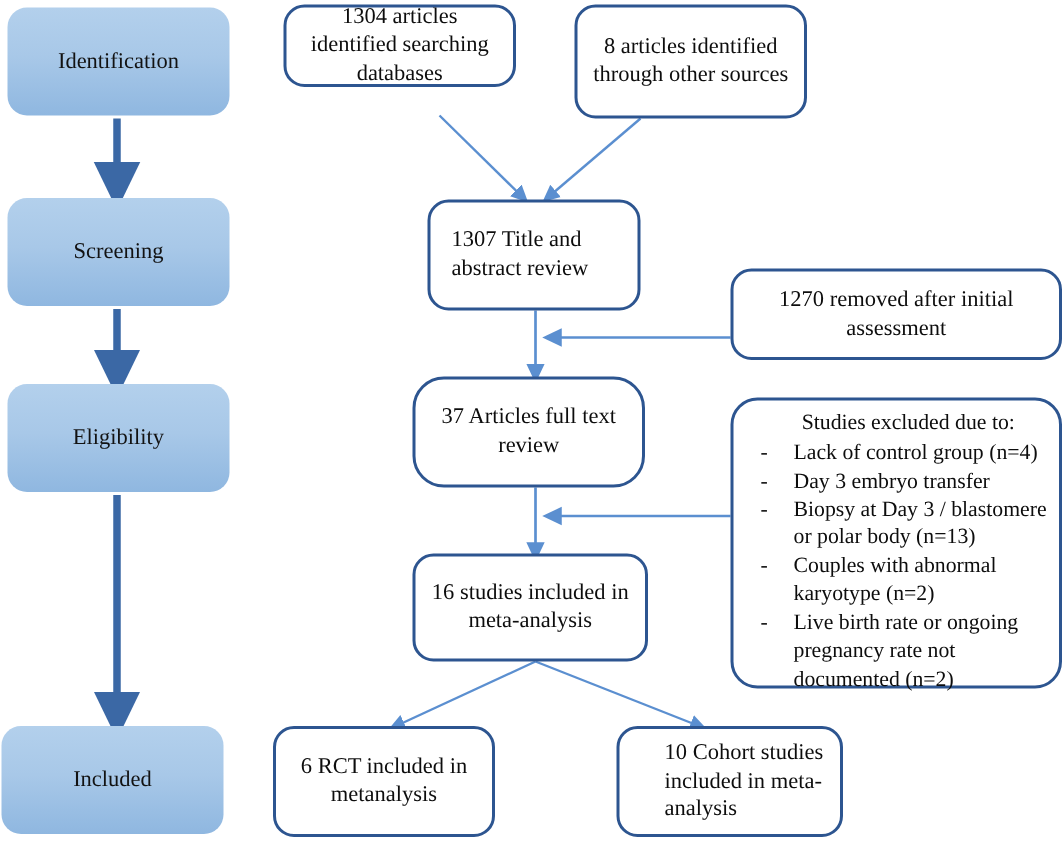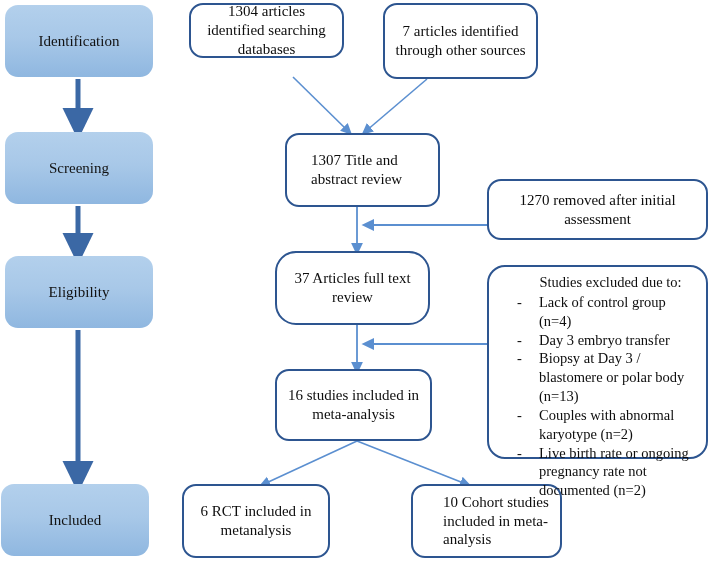--- a/index.html
+++ b/index.html
@@ -63,21 +63,21 @@
   
   .excl-box {
     position: absolute;
     box-sizing: border-box;
     background: #ffffff;
     border: 2px solid #2d5590;
     border-radius: 18px;
     font-size: 14.5px;
     line-height: 1.3;
     color: #0d0d0d;
-    padding: 6px 8px 6px 20px;
+    padding: 6px 8px 6px 10px;
   }
   .excl-title {
     text-align: center;
     margin: 0 0 1px 0;
     padding-left: 14px;
   }
   .excl-list {
     list-style: none;
     margin: 0;
     padding: 0;
@@ -147,24 +147,24 @@
 
   <div class="stage-box" style="left:1px; top:484px; width:148px; height:72px;">
     <span>Included</span>
   </div>
 
   <div class="node-box center" style="left:189px; top:3px; width:155px; height:55px;">
     <span>1304 articles identified searching databases</span>
   </div>
 
   <div class="node-box center" style="left:383px; top:3px; width:155px; height:76px;">
-    <span>7 articles identified through other sources</span>
-  </div>
-
-  <div class="node-box leftish" style="left:285px; top:133px; width:155px; height:74px; padding-left:24px;">
+    <span>8 articles identified through other sources</span>
+  </div>
+
+  <div class="node-box leftish" style="left:285px; top:133px; width:142px; height:74px; padding-left:14px;">
     <span>1307 Title and abstract review</span>
   </div>
 
   <div class="node-box center" style="left:487px; top:179px; width:221px; height:61px;">
     <span>1270 removed after initial assessment</span>
   </div>
 
   <div class="node-box center" style="left:275px; top:251px; width:155px; height:74px;border-radius:21px;">
     <span>37 Articles full text review</span>
   </div>

